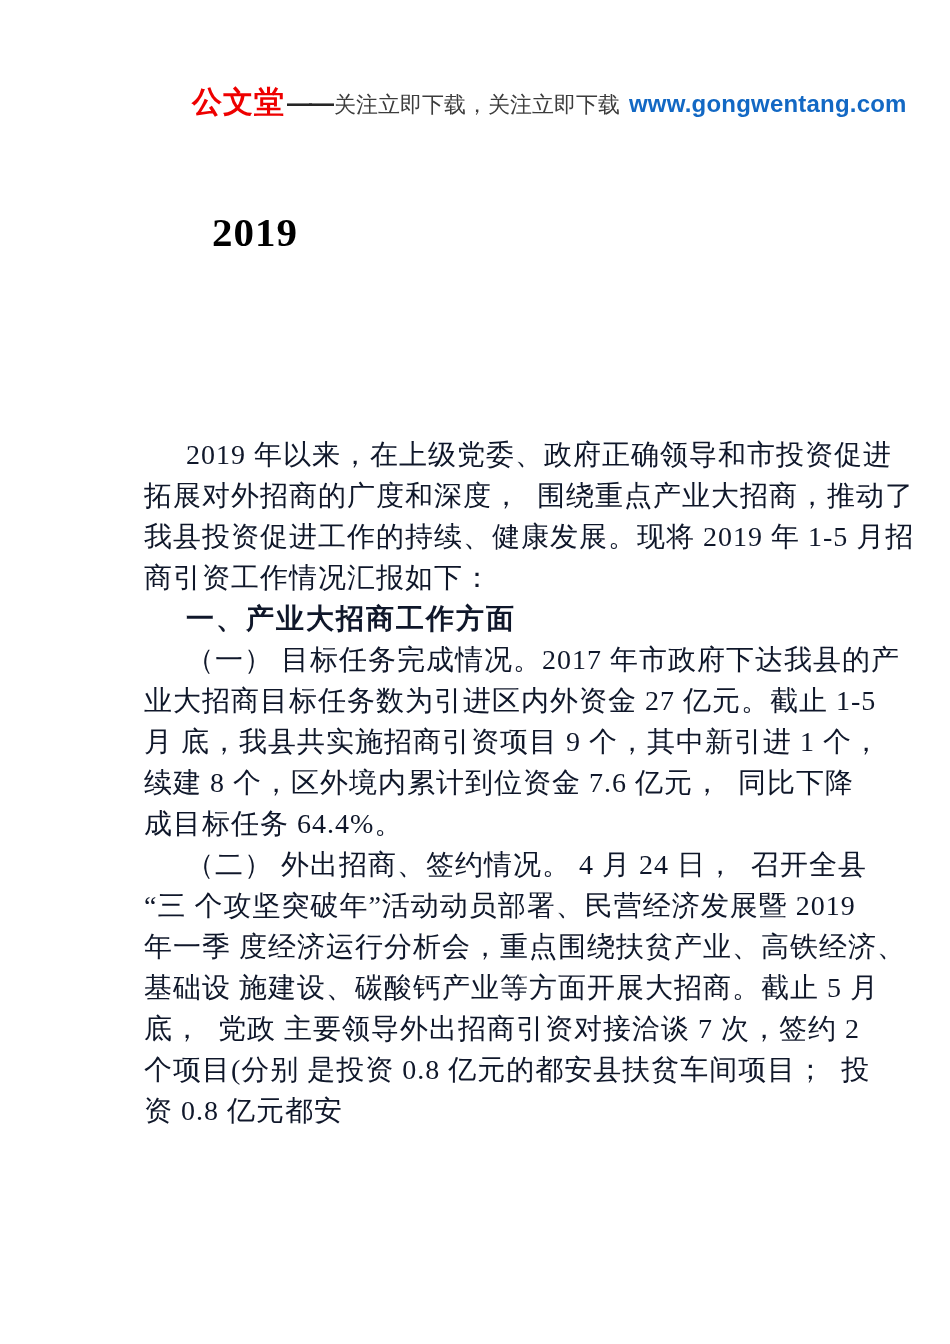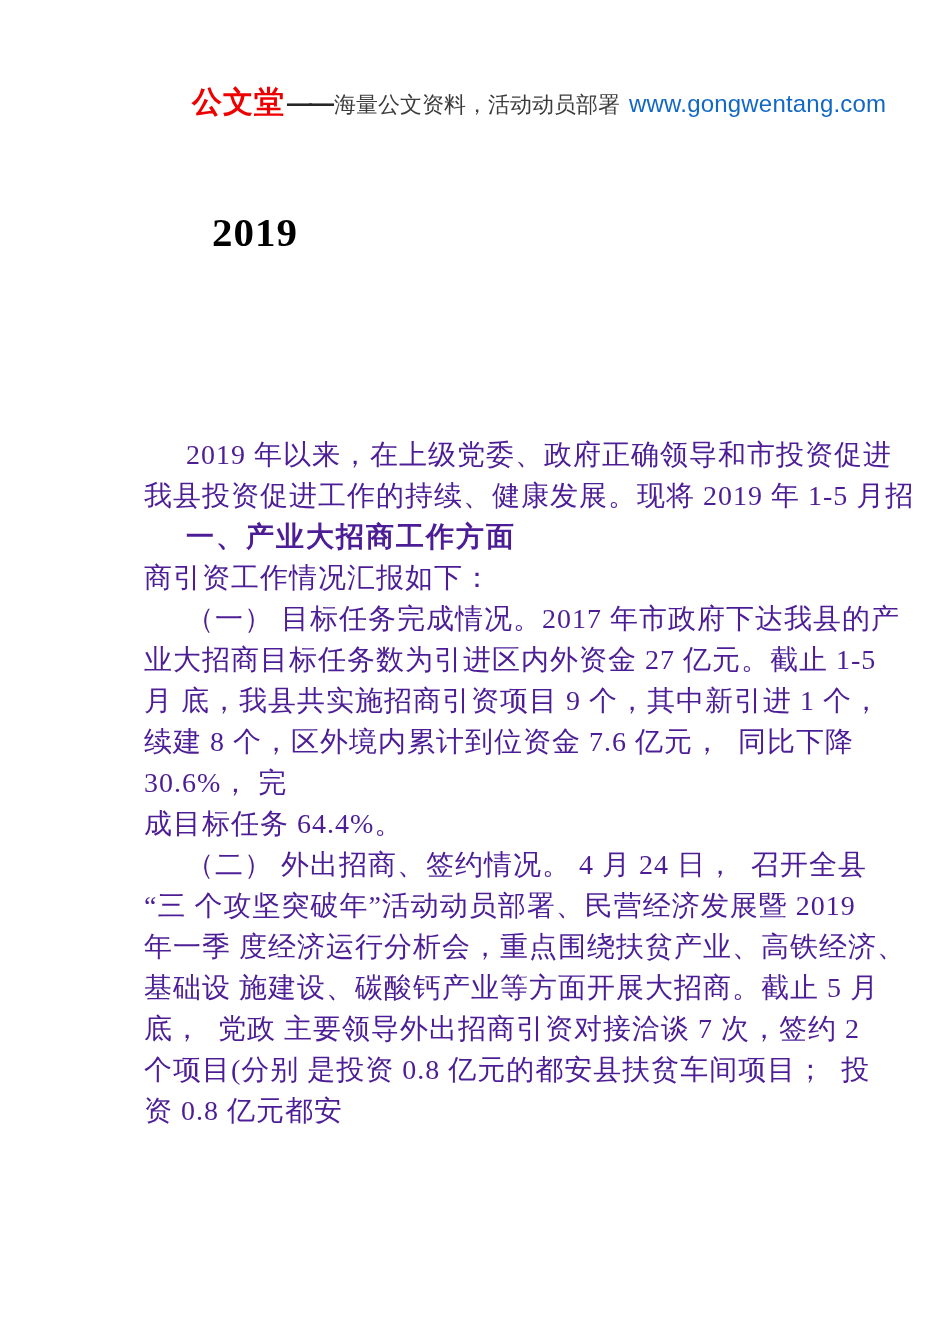--- a/index.html
+++ b/index.html
@@ -53,21 +53,21 @@
     font-size: 41px;
     font-weight: bold;
     letter-spacing: 1px;
     color: #000;
     font-family: "Liberation Serif", "DejaVu Serif", serif;
   }
   .doc-body {
     position: absolute;
     left: 144px; top: 434px;
     width: 790px;
-    color: #4c1d95;
+    color: #0f172a;
   }
   .line {
     font-size: 28px;
     line-height: 41px;
     height: 41px;
     letter-spacing: 1px;
     white-space: pre;
   }
   .line.indent { text-indent: 42px; }
   .line.heading {
@@ -77,36 +77,36 @@
   }
 </style>
 </head>
 <body>
 
 <div class="page">
 
   <div class="site-header">
     <span class="brand" style="color: rgb(238, 0, 0);">公文堂</span>
     <span class="dash">——</span>
-    <span class="tagline" style="color: rgb(60, 60, 60);">海量公文资料，活动动员部署</span>
-    <a class="url" href="#" style="color: rgb(18, 104, 196);">www.gongwentang.com</a>
+    <span class="tagline" style="color: rgb(60, 60, 60);">关注立即下载，关注立即下载</span>
+    <a class="url" href="#" style="color: rgb(18, 104, 196); font-weight: bold;">www.gongwentang.com</a>
   </div>
 
   <div class="doc-title">2019</div>
 
   <div class="doc-body">
       <div class="line indent">2019 年以来，在上级党委、政府正确领导和市投资促进</div>
+      <div class="line">拓展对外招商的广度和深度，  围绕重点产业大招商，推动了</div>
       <div class="line">我县投资促进工作的持续、健康发展。现将 2019 年 1-5 月招</div>
+      <div class="line">商引资工作情况汇报如下：</div>
       <div class="line indent heading">一、产业大招商工作方面</div>
-      <div class="line">商引资工作情况汇报如下：</div>
       <div class="line indent">（一） 目标任务完成情况。2017 年市政府下达我县的产</div>
       <div class="line">业大招商目标任务数为引进区内外资金 27 亿元。截止 1-5</div>
       <div class="line">月 底，我县共实施招商引资项目 9 个，其中新引进 1 个，</div>
       <div class="line">续建 8 个，区外境内累计到位资金 7.6 亿元，  同比下降</div>
-      <div class="line">30.6%， 完</div>
       <div class="line">成目标任务 64.4%。</div>
       <div class="line indent">（二） 外出招商、签约情况。 4 月 24 日，  召开全县</div>
       <div class="line">“三 个攻坚突破年”活动动员部署、民营经济发展暨 2019</div>
       <div class="line">年一季 度经济运行分析会，重点围绕扶贫产业、高铁经济、</div>
       <div class="line">基础设 施建设、碳酸钙产业等方面开展大招商。截止 5 月</div>
       <div class="line">底，  党政 主要领导外出招商引资对接洽谈 7 次，签约 2</div>
       <div class="line">个项目(分别 是投资 0.8 亿元的都安县扶贫车间项目；  投</div>
       <div class="line">资 0.8 亿元都安</div>
     </div>
 

